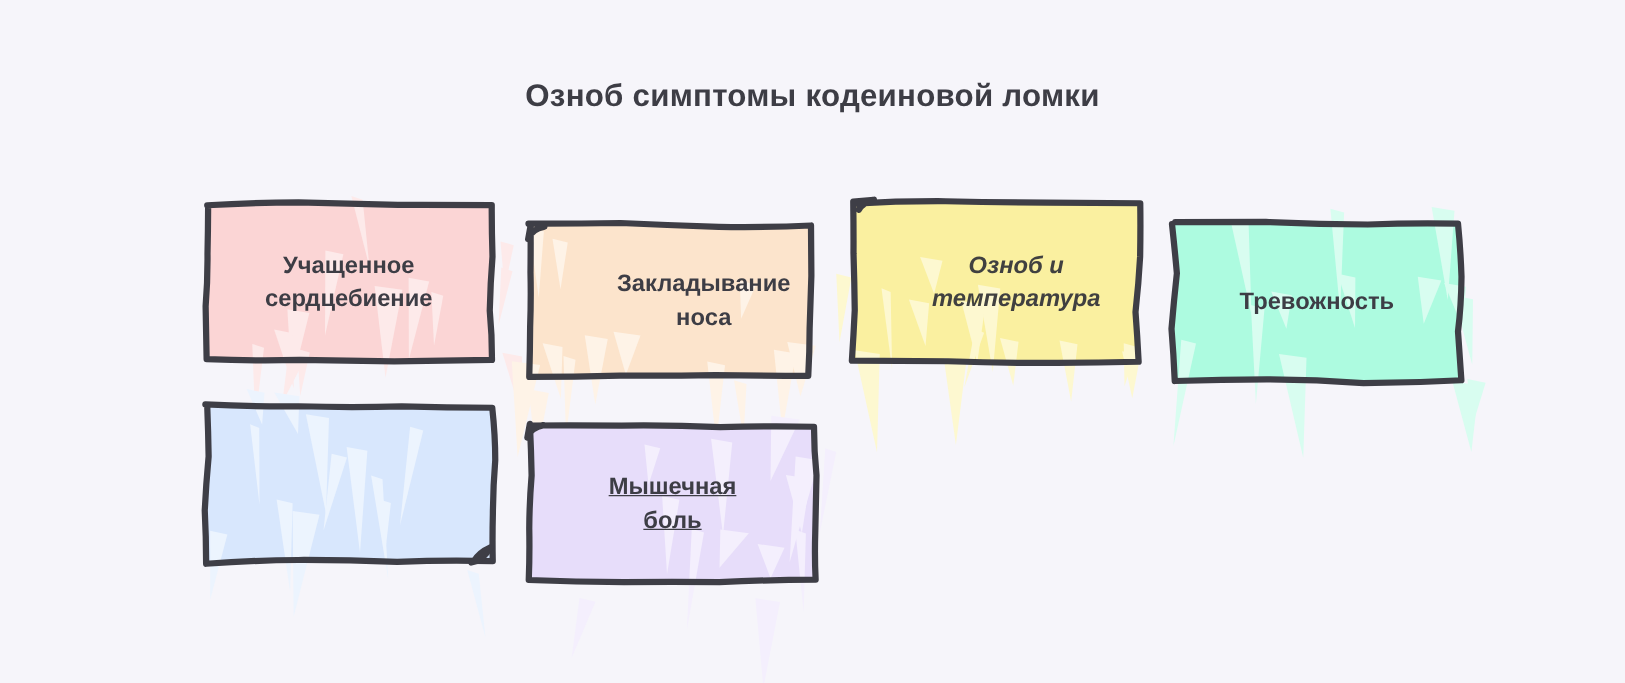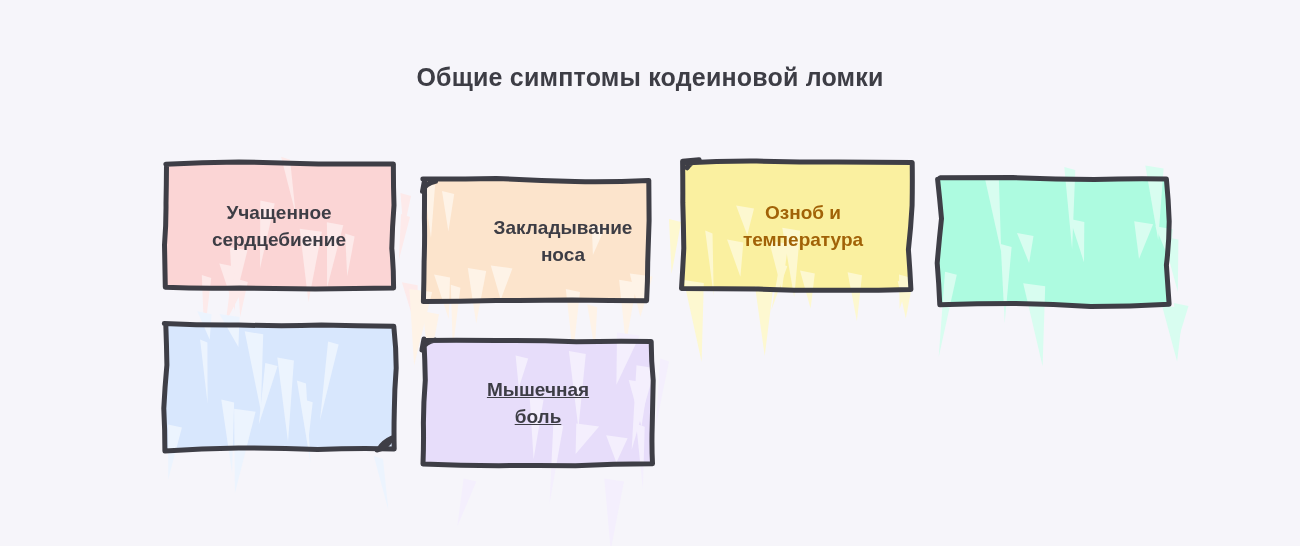--- a/index.html
+++ b/index.html
@@ -74,21 +74,21 @@
     box-sizing: border-box;
     white-space: pre-line;
     pointer-events: none;
   }
 </style>
 </head>
 <body style="background: rgb(246, 245, 250);">
 
 <div id="infographic">
 
-  <div class="title">Общие симптомы кодеиновой ломки</div>
+  <div class="title">Озноб симптомы кодеиновой ломки</div>
 
   <div class="board" id="board">
       <div class="card" style="left: 137px; top: 136px; width: 284px; height: 180px;">
         <svg width="284" height="180" viewBox="-26 -26 284 180" style="left: 0px; top: 0px;">
           <path d="M 2.8 2.2 Q 38.8 0.2 75.8 -0.1 Q 114.8 0.8 155.3 1.9 Q 194.1 1.8 230.4 2.1 Q 230.3 21.7 231.0 43.2 Q 229.3 64.4 228.8 86.5 Q 230.6 105.4 230.6 125.9 Q 190.7 126.4 152.4 127.1 Q 114.7 126.6 76.5 125.9 Q 40.1 126.8 2.3 125.3 Q 2.0 105.4 1.5 83.0 Q 3.2 61.8 3.0 41.0 Q 3.4 23.4 3.5 3.5" fill="#fbd5d5"></path>
           <path d="M 182.1 71.5 L 191.6 74.5 L 184.2 114.5 Z" fill="#fdeaea"></path>
           <path d="M 66.9 85.3 L 84.5 88.3 L 70.4 144.6 Z" fill="#fdeaea"></path>
           <path d="M 97.3 38.4 L 111.7 41.4 L 97.0 106.4 Z" fill="#fdeaea"></path>
           <path d="M 163.9 60.2 L 180.3 63.2 L 164.1 125.5 Z" fill="#fdeaea"></path>
           <path d="M 118.1 -5.3 L 127.1 -2.3 L 132.6 51.8 Z" fill="#fdeaea"></path>
@@ -137,41 +137,42 @@
           <path d="M 55.1 45.5 L 73.0 48.5 L 66.3 75.0 Z" fill="#fdf8d0"></path>
           <path d="M 24.2 70.6 L 31.5 73.6 L 32.7 135.8 Z" fill="#fdf8d0"></path>
           <path d="M 88.0 80.8 L 107.3 83.8 L 100.8 130.2 Z" fill="#fdf8d0"></path>
           <path d="M 216.7 120.9 L 231.4 123.9 L 224.8 158.6 Z" fill="#fdf8d0"></path>
           <path d="M 46.1 79.6 L 62.3 82.6 L 59.4 116.7 Z" fill="#fdf8d0"></path>
           <path d="M 2.7 120.1 L 22.8 123.1 L 20.6 201.8 Z" fill="#fdf8d0"></path>
           <path d="M 166.6 112.3 L 181.0 115.3 L 175.9 161.2 Z" fill="#fdf8d0"></path>
           <path d="M 101.3 67.7 L 119.2 70.7 L 113.2 137.5 Z" fill="#fdf8d0"></path>
           <path d="M 2.0 2.9 Q 38.5 0.8 75.6 1.0 Q 116.3 2.0 156.2 2.0 Q 192.8 2.4 231.2 2.6 Q 231.5 22.7 231.1 45.3 Q 229.9 67.2 227.4 89.6 Q 228.9 109.2 229.9 129.4 Q 192.1 130.5 152.9 130.3 Q 116.1 130.5 77.3 129.0 Q 38.1 128.7 0.5 128.5 Q 1.9 107.6 2.8 88.1 Q 2.5 64.6 1.8 42.7 Q 1.9 22.8 1.6 1.3 l 16.5 -1.5 q -9.0 2.5 -12.0 8.0" fill="none" stroke="#3e3e46" stroke-width="5" stroke-linecap="round" stroke-linejoin="round"></path>
         </svg>
-        <div class="card-label" style="left: 32px; top: 26px; width: 232px; height: 132px; color: #a16207;">Озноб и
+        <div class="card-label" style="left: 42px; top: 26px; width: 232px; height: 132px; color: #404040; font-style: italic;">Озноб и
 температура</div>
       </div>
       <div class="card" style="left: 911px; top: 150px; width: 285px; height: 183px;">
         <svg width="285" height="183" viewBox="-26 -26 285 183" style="left: 0px; top: 0px;">
           <path d="M 3.2 1.7 Q 40.6 1.6 75.8 1.5 Q 117.6 3.4 157.3 3.6 Q 192.7 2.2 229.4 2.9 Q 231.5 24.1 232.2 45.4 Q 232.0 68.4 229.4 89.1 Q 230.7 108.6 232.1 128.2 Q 193.1 130.4 153.8 130.5 Q 115.2 127.7 76.5 127.5 Q 40.7 127.5 2.8 128.8 Q 1.9 107.6 0.2 87.1 Q 2.2 63.7 4.5 42.6 Q 2.8 23.6 0.6 3.3" fill="#adfbe0"></path>
           <path d="M 218.3 50.3 L 235.8 53.3 L 233.1 85.9 Z" fill="#d8fdf0"></path>
           <path d="M 208.3 -10.5 L 226.6 -7.5 L 221.2 63.9 Z" fill="#d8fdf0"></path>
           <path d="M 63.7 68.0 L 74.6 71.0 L 67.7 147.1 Z" fill="#d8fdf0"></path>
           <path d="M 197.2 45.3 L 216.1 48.3 L 202.0 82.9 Z" fill="#d8fdf0"></path>
           <path d="M 8.0 95.8 L 19.8 98.8 L 1.7 180.9 Z" fill="#d8fdf0"></path>
           <path d="M 224.9 129.2 L 246.3 132.2 L 240.1 185.6 Z" fill="#d8fdf0"></path>
           <path d="M 47.6 1.0 L 61.9 4.0 L 64.2 75.9 Z" fill="#d8fdf0"></path>
           <path d="M 225.7 60.4 L 241.4 63.4 L 240.8 115.8 Z" fill="#d8fdf0"></path>
           <path d="M 127.3 -9.1 L 138.3 -6.1 L 135.1 72.9 Z" fill="#d8fdf0"></path>
           <path d="M 80.0 57.1 L 96.5 60.1 L 92.1 86.9 Z" fill="#d8fdf0"></path>
           <path d="M 236.9 127.1 L 251.5 130.1 L 241.1 164.0 Z" fill="#d8fdf0"></path>
           <path d="M 86.2 107.2 L 108.2 110.2 L 105.6 190.2 Z" fill="#d8fdf0"></path>
           <path d="M 133.1 43.0 L 147.3 46.0 L 147.0 86.3 Z" fill="#d8fdf0"></path>
           <path d="M 3.2 1.7 Q 40.6 1.6 75.8 1.5 Q 117.6 3.4 157.3 3.6 Q 192.7 2.2 229.4 2.9 Q 231.5 24.1 232.2 45.4 Q 232.0 68.4 229.4 89.1 Q 230.7 108.6 232.1 128.2 Q 193.1 130.4 153.8 130.5 Q 115.2 127.7 76.5 127.5 Q 40.7 127.5 2.8 128.8 Q 1.9 107.6 0.2 87.1 Q 2.2 63.7 4.5 42.6 Q 2.8 23.6 0.6 3.3" fill="none" stroke="#3e3e46" stroke-width="5" stroke-linecap="round" stroke-linejoin="round"></path>
         </svg>
+        <div class="card-label" style="left: 26px; top: 26px; width: 233px; height: 131px; color: rgb(61, 61, 69);">Тревожность</div>
       </div>
       <div class="card" style="left: 137px; top: 297px; width: 286px; height: 181px;">
         <svg width="286" height="181" viewBox="-26 -26 286 181" style="left: 0px; top: 0px;">
           <path d="M 1.3 0.5 Q 38.5 2.3 76.0 2.0 Q 116.2 3.2 158.4 2.1 Q 194.1 3.0 230.8 3.2 Q 233.2 25.2 233.2 45.1 Q 231.5 66.4 231.3 88.0 Q 230.8 107.1 231.2 125.9 Q 192.5 125.0 154.7 126.5 Q 114.4 124.9 75.6 125.0 Q 39.0 125.3 1.9 128.0 Q 1.9 106.7 0.8 85.4 Q 1.8 64.9 3.9 42.1 Q 3.6 22.7 2.8 2.2" fill="#d8e7fd"></path>
           <path d="M 56.4 -9.0 L 76.5 -6.0 L 75.4 24.1 Z" fill="#ecf4fe"></path>
           <path d="M 81.7 8.3 L 100.2 11.3 L 97.8 87.8 Z" fill="#ecf4fe"></path>
           <path d="M 140.0 76.3 L 149.7 79.3 L 145.3 117.9 Z" fill="#ecf4fe"></path>
           <path d="M 34.3 -11.8 L 48.6 -8.8 L 46.7 16.6 Z" fill="#ecf4fe"></path>
           <path d="M 58.3 76.6 L 71.1 79.6 L 69.1 150.4 Z" fill="#ecf4fe"></path>
           <path d="M 133.9 57.4 L 143.0 60.4 L 147.6 140.5 Z" fill="#ecf4fe"></path>

